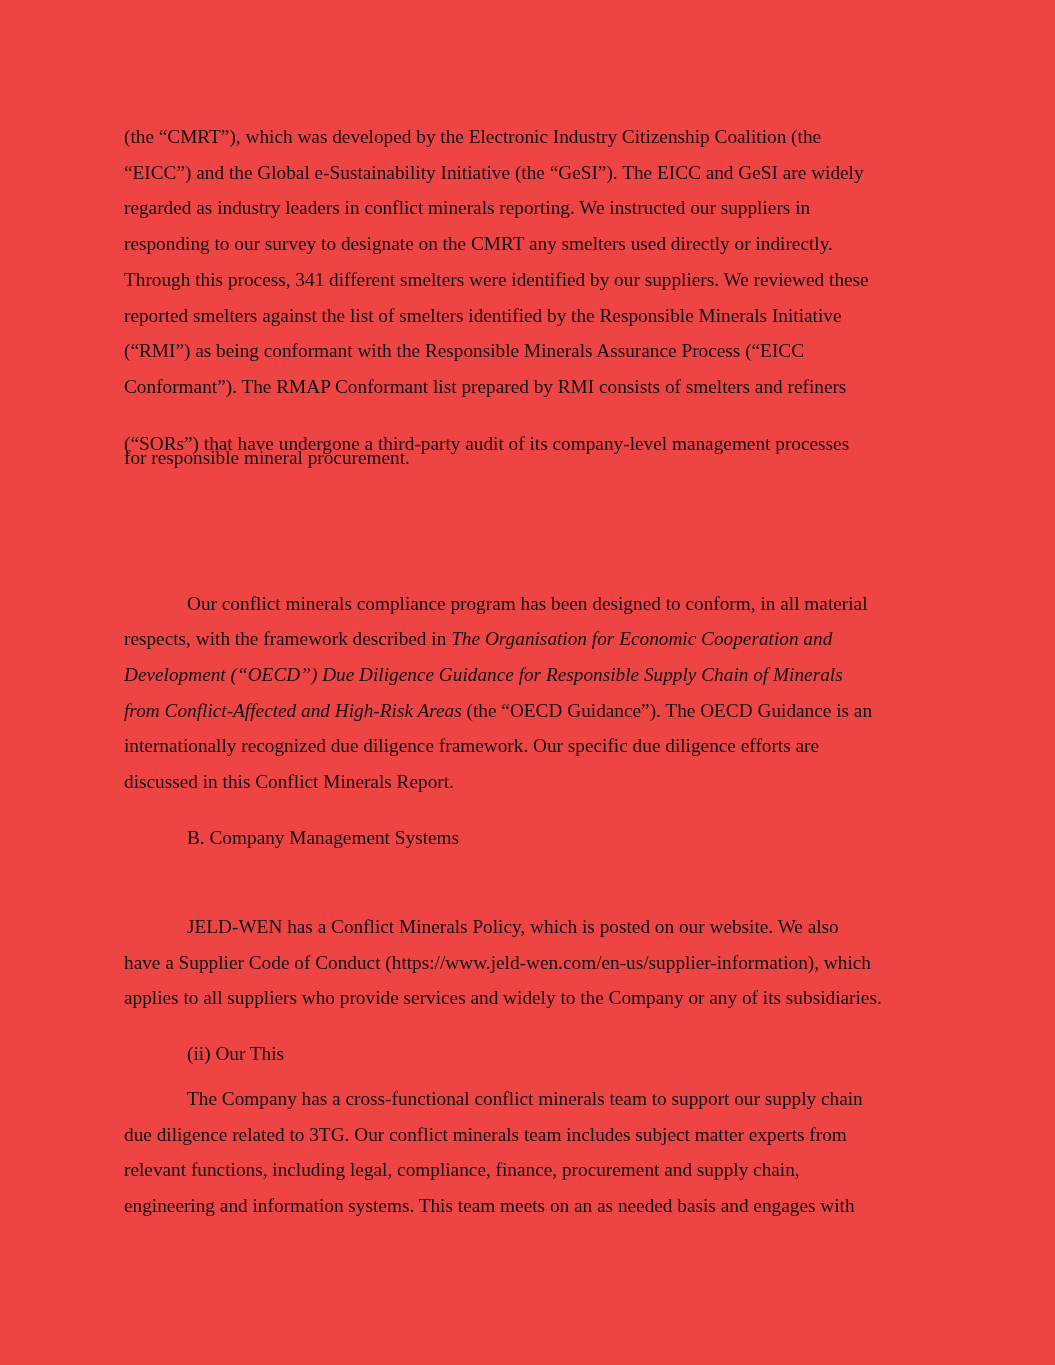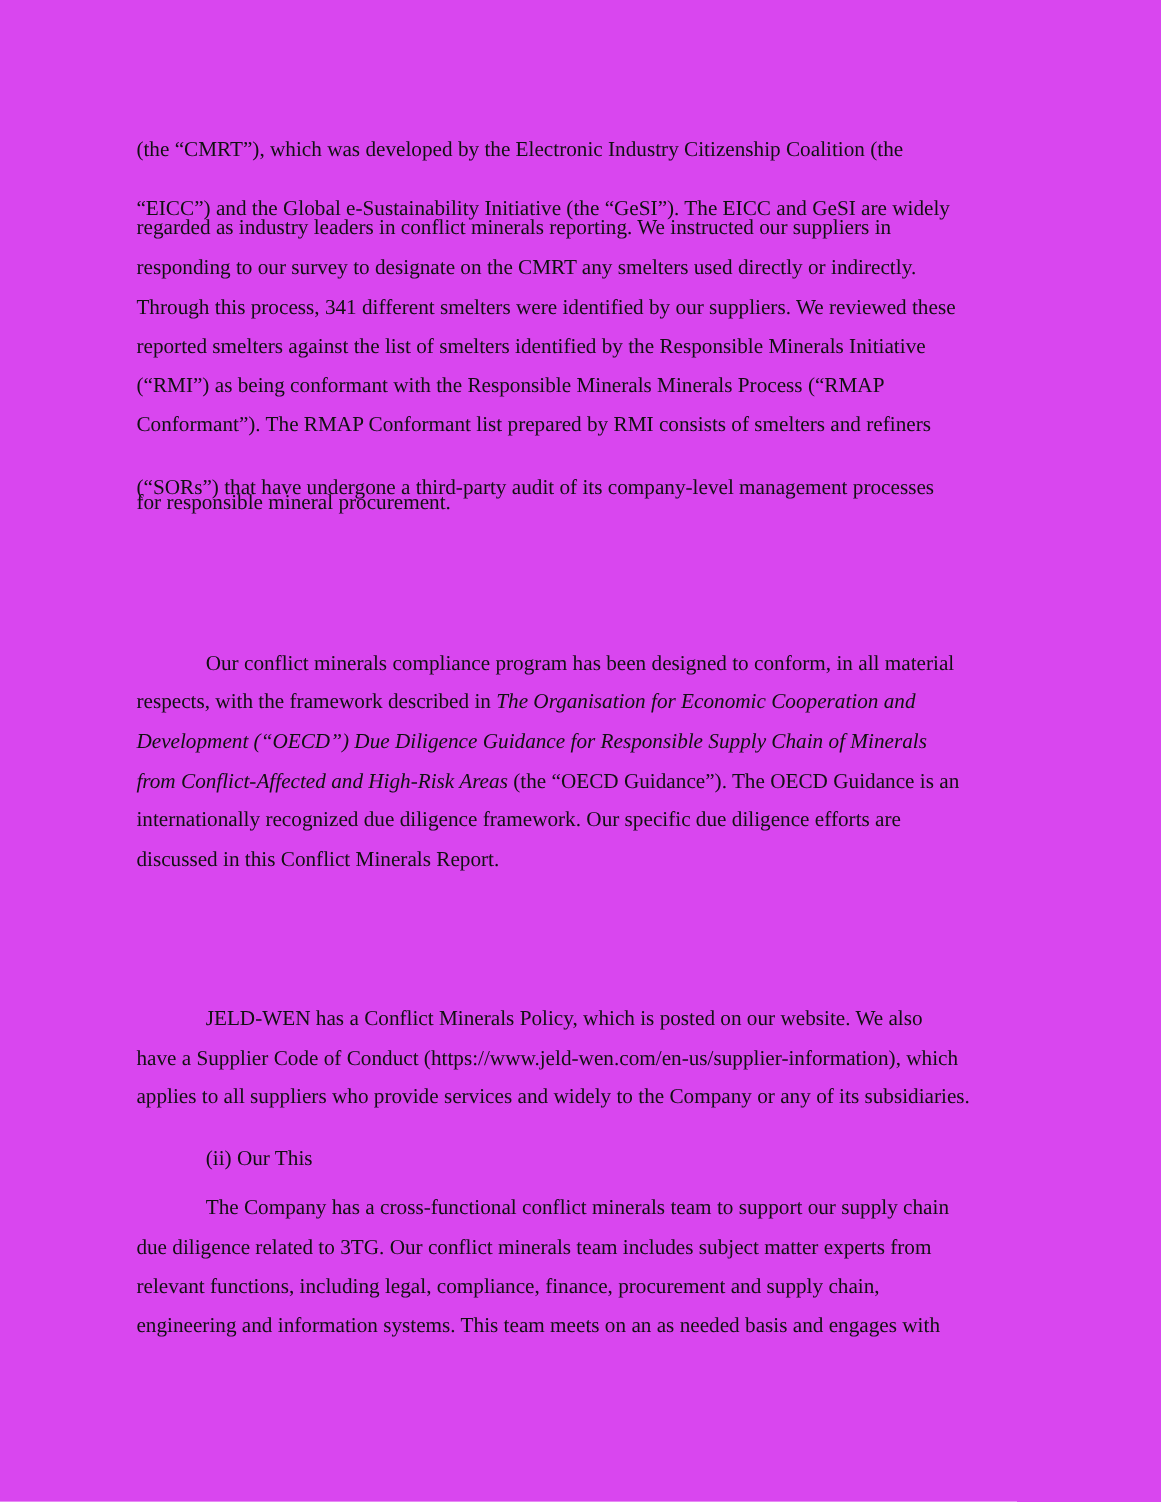--- a/index.html
+++ b/index.html
@@ -1,17 +1,17 @@
 <!DOCTYPE html>
 <html><head>
 <meta charset="utf-8">
 <style>
   html, body { margin: 0; padding: 0; background: #ffffff; }
   body { width: 1055px; height: 1365px; position: relative; overflow: hidden; }
-  .page { position: absolute; left: 0; top: 0; width: 1055px; height: 1365px; background: #d946ef; }
+  .page { position: absolute; left: 0; top: 0; width: 1055px; height: 1365px; background: #ef4444; }
   .ln {
     position: absolute;
     left: 124px;
     font-family: "Liberation Serif", "DejaVu Serif", serif;
     font-size: 19.3px;
     line-height: 24px;
     color: #111;
     white-space: nowrap;
   }
   .ind { left: 187px; }
@@ -20,42 +20,43 @@
   i, .it { font-style: italic; text-align: right; }
   a.link { color: #111; text-underline-offset: 2px; }
 </style>
 </head>
 <body>
 
 <div class="page">
 
   <div>
     <div class="ln" style="top:125px">(the “CMRT”), which was developed by the Electronic Industry Citizenship Coalition (the</div>
-    <div class="ln" style="top:178px">“EICC”) and the Global e-Sustainability Initiative (the “GeSI”). The EICC and GeSI are widely</div>
+    <div class="ln" style="top:161px">“EICC”) and the Global e-Sustainability Initiative (the “GeSI”). The EICC and GeSI are widely</div>
     <div class="ln" style="top:196px">regarded as industry leaders in conflict minerals reporting. We instructed our suppliers in</div>
     <div class="ln" style="top:232px">responding to our survey to designate on the CMRT any smelters used directly or indirectly.</div>
     <div class="ln" style="top:268px">Through this process, 341 different smelters were identified by our suppliers. We reviewed these</div>
     <div class="ln" style="top:304px">reported smelters against the list of smelters identified by the Responsible Minerals Initiative</div>
-    <div class="ln" style="top:339px">(“RMI”) as being conformant with the Responsible Minerals Minerals Process (“RMAP</div>
+    <div class="ln" style="top:339px">(“RMI”) as being conformant with the Responsible Minerals Assurance Process (“EICC</div>
     <div class="ln" style="top:375px">Conformant”). The RMAP Conformant list prepared by RMI consists of smelters and refiners</div>
     <div class="ln" style="top:432px">(“SORs”) that have undergone a third-party audit of its company-level management processes</div>
     <div class="ln" style="top:446px">for responsible mineral procurement.</div>
   </div>
 
 
 
   <div>
     <div class="ln ind" style="top:592px">Our conflict minerals compliance program has been designed to conform, in all material</div>
     <div class="ln" style="top:627px"><span>respects, with the framework described in </span><span class="it">The Organisation for Economic Cooperation and</span></div>
     <div class="ln it" style="top:663px">Development (“OECD”) Due Diligence Guidance for Responsible Supply Chain of Minerals</div>
     <div class="ln" style="top:699px"><span class="it">from Conflict-Affected and High-Risk Areas</span><span> (the “OECD Guidance”). The OECD Guidance is an</span></div>
     <div class="ln" style="top:734px">internationally recognized due diligence framework. Our specific due diligence efforts are</div>
     <div class="ln" style="top:770px">discussed in this Conflict Minerals Report.</div>
   </div>
 
+  <div class="ln ind" style="top:826px">B. Company Management Systems</div>
 
 
   <div>
     <div class="ln ind" style="top:915px">JELD-WEN has a Conflict Minerals Policy, which is posted on our website. We also</div>
     <div class="ln" style="top:951px"><span>have a Supplier Code of Conduct (</span><a class="link">https://www.jeld-wen.com/en-us/supplier-information</a><span>), which</span></div>
     <div class="ln" style="top:986px">applies to all suppliers who provide services and widely to the Company or any of its subsidiaries.</div>
   </div>
 
   <div class="ln ind" style="top:1042px">(ii) Our This</div>
 

